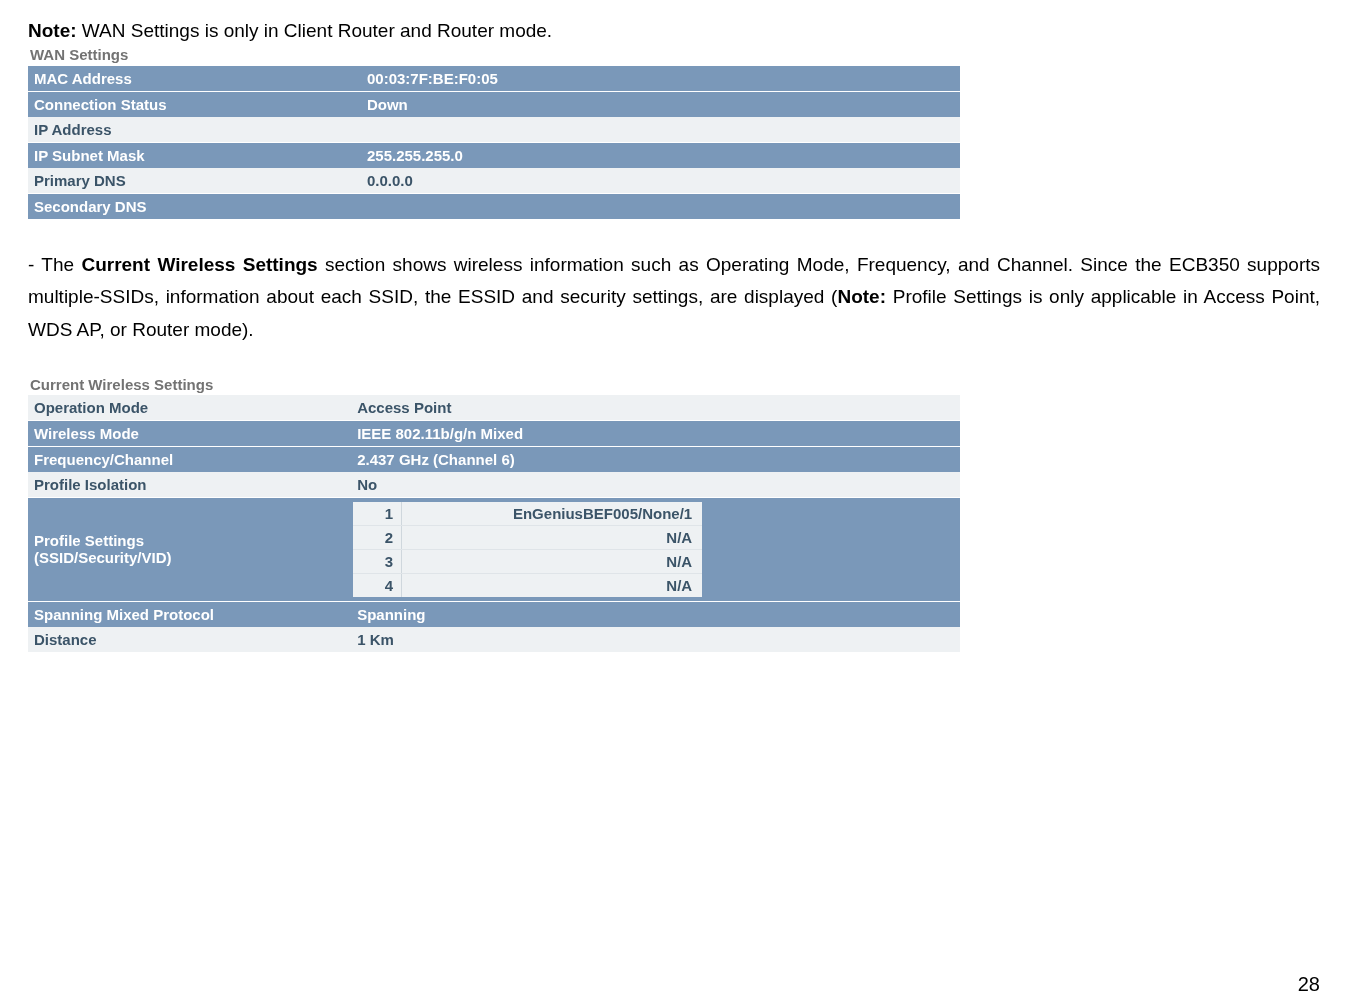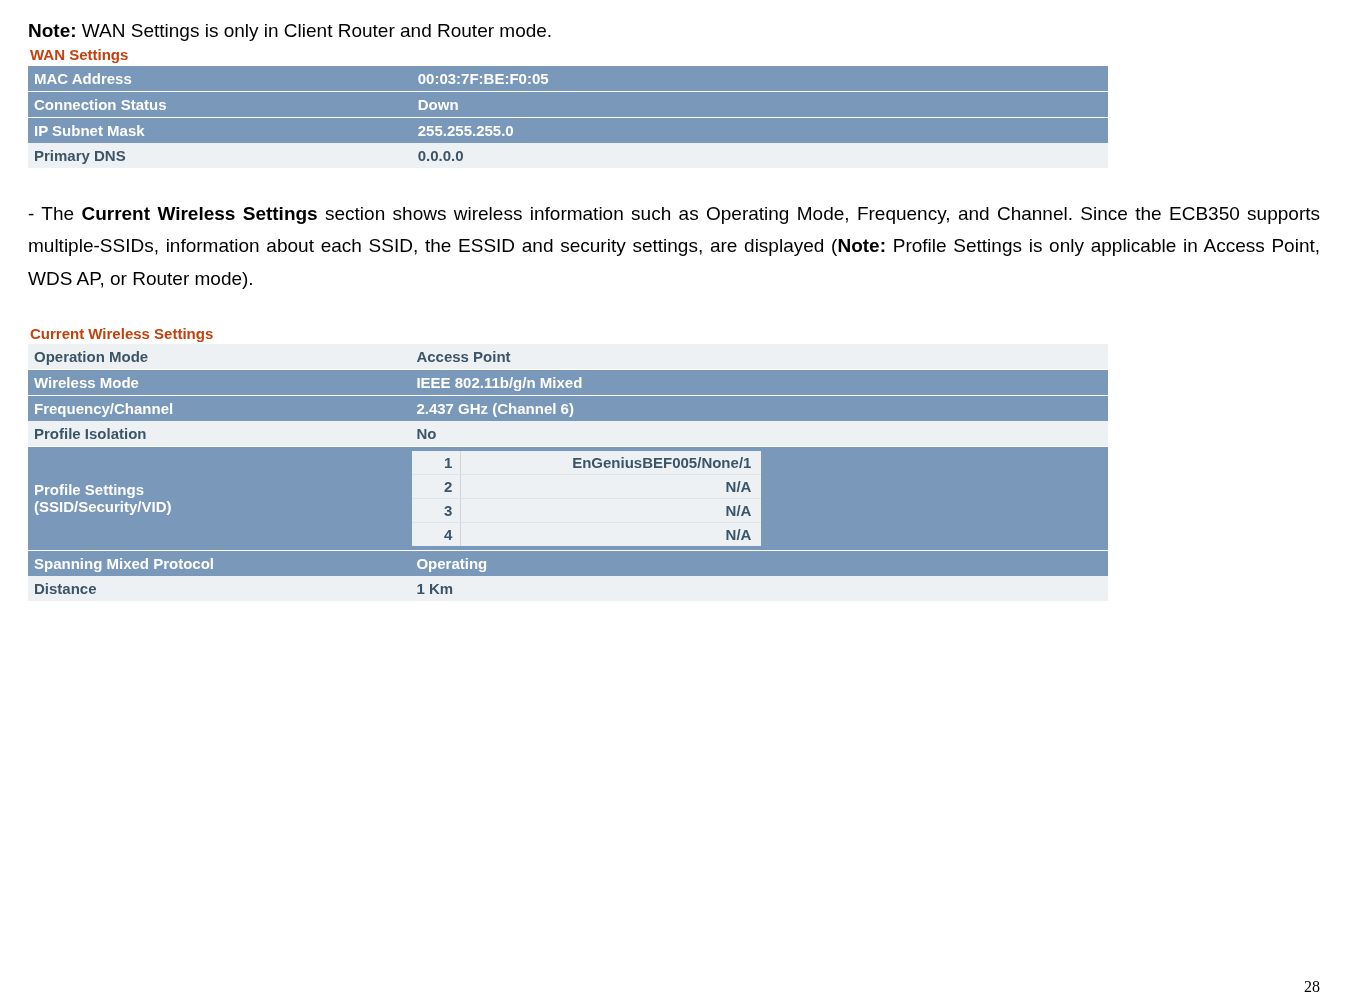--- a/index.html
+++ b/index.html
@@ -11,26 +11,26 @@
     }
     .note-line {
       margin: 0 0 4px 0;
       font-size: 19px;
     }
     .bold { font-weight: bold; }
     .tbl-title {
       font-family: Arial, sans-serif;
       font-weight: bold;
       font-size: 15px;
-      color: #c2410c;
+      color: #737373;
       margin: 2px 0 2px 2px;
     }
     table.settings {
       border-collapse: collapse;
-      width: 1080px;
+      width: 932px;
       font-family: Arial, sans-serif;
       font-size: 15px;
     }
     table.settings td {
       padding: 4px 6px;
       vertical-align: middle;
     }
     table.settings tr.bandrow td {
       background: #7a98b9;
       color: #fff;
@@ -79,49 +79,57 @@
     .profile-cell {
       padding: 0 !important;
     }
     .profile-cell-inner {
       padding: 4px 0 4px 2px;
     }
     .pagenum {
       position: fixed;
       bottom: 12px;
       right: 28px;
-      font-family: Liberation Serif, serif;
-      font-size: 16px;
+      font-family: Liberation Sans, sans-serif;
+      font-size: 20px;
     }
   </style>
 </head>
 <body>
 
 <p class="note-line">
   <span class="bold">Note:</span><span> WAN Settings is only in Client Router and Router mode.</span>
 </p>
 
 <div class="tbl-title">WAN Settings</div>
 <table class="settings">
   <tbody>
       <tr class="bandrow">
         <td class="label-cell">MAC Address</td>
         <td class="value-cell">00:03:7F:BE:F0:05</td>
       </tr>
   <tr class="bandrow">
         <td class="label-cell">Connection Status</td>
         <td class="value-cell">Down</td>
       </tr>
+  <tr class="lightrow">
+        <td class="label-cell">IP Address</td>
+        <td class="value-cell"></td>
+      </tr>
   <tr class="bandrow">
         <td class="label-cell">IP Subnet Mask</td>
         <td class="value-cell">255.255.255.0</td>
       </tr>
   <tr class="lightrow">
         <td class="label-cell">Primary DNS</td>
         <td class="value-cell">0.0.0.0</td>
+      </tr>
+  <tr class="bandrow">
+        <td class="label-cell">Secondary DNS</td>
+        <td class="value-cell"></td>
       </tr>
 </tbody>
   </table>
 
 <p class="body-para">
   <span>-  The </span><span class="bold">Current Wireless Settings</span><span> section shows wireless information such as Operating Mode, Frequency, and Channel. Since the ECB350 supports multiple-SSIDs, information about each SSID, the ESSID and security settings, are displayed (</span><span class="bold">Note:</span><span> Profile Settings is only applicable in Access Point, WDS AP, or Router mode).</span>
 </p>
 
 <div class="tbl-title">Current Wireless Settings</div>
 <table class="settings">
@@ -165,21 +173,21 @@
           <div class="inner-row">
                 <div class="idx">4</div>
                 <div class="val">N/A</div>
               </div>
         </div>
       </div>
     </td>
   </tr>
   <tr class="bandrow">
         <td class="label-cell">Spanning Mixed Protocol</td>
-        <td class="value-cell">Operating</td>
+        <td class="value-cell">Spanning</td>
       </tr>
   <tr class="lightrow">
         <td class="label-cell">Distance</td>
         <td class="value-cell">1 Km</td>
       </tr>
 </tbody>
   </table>
 
 <div class="pagenum">28</div>
 

